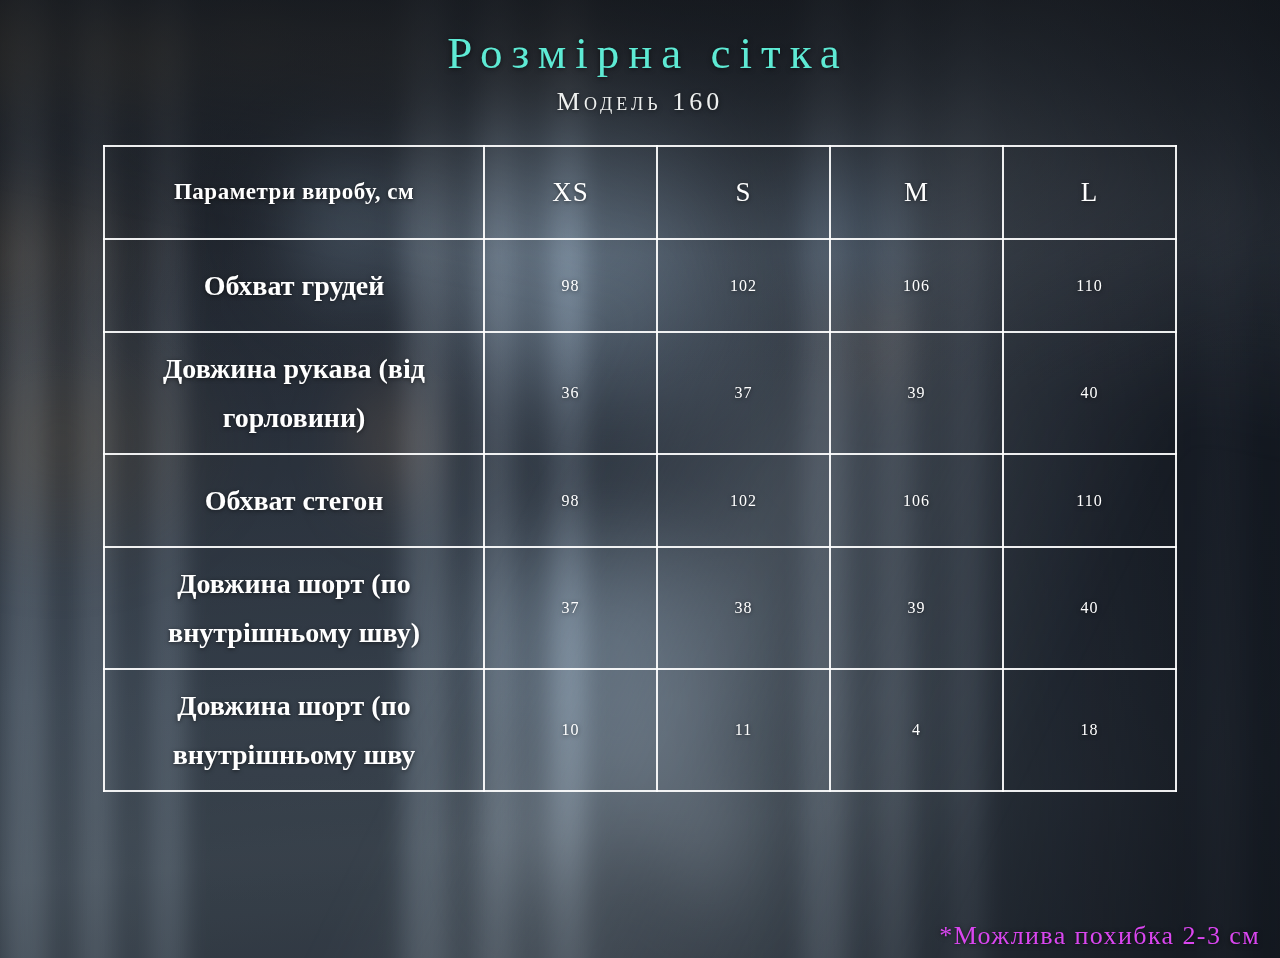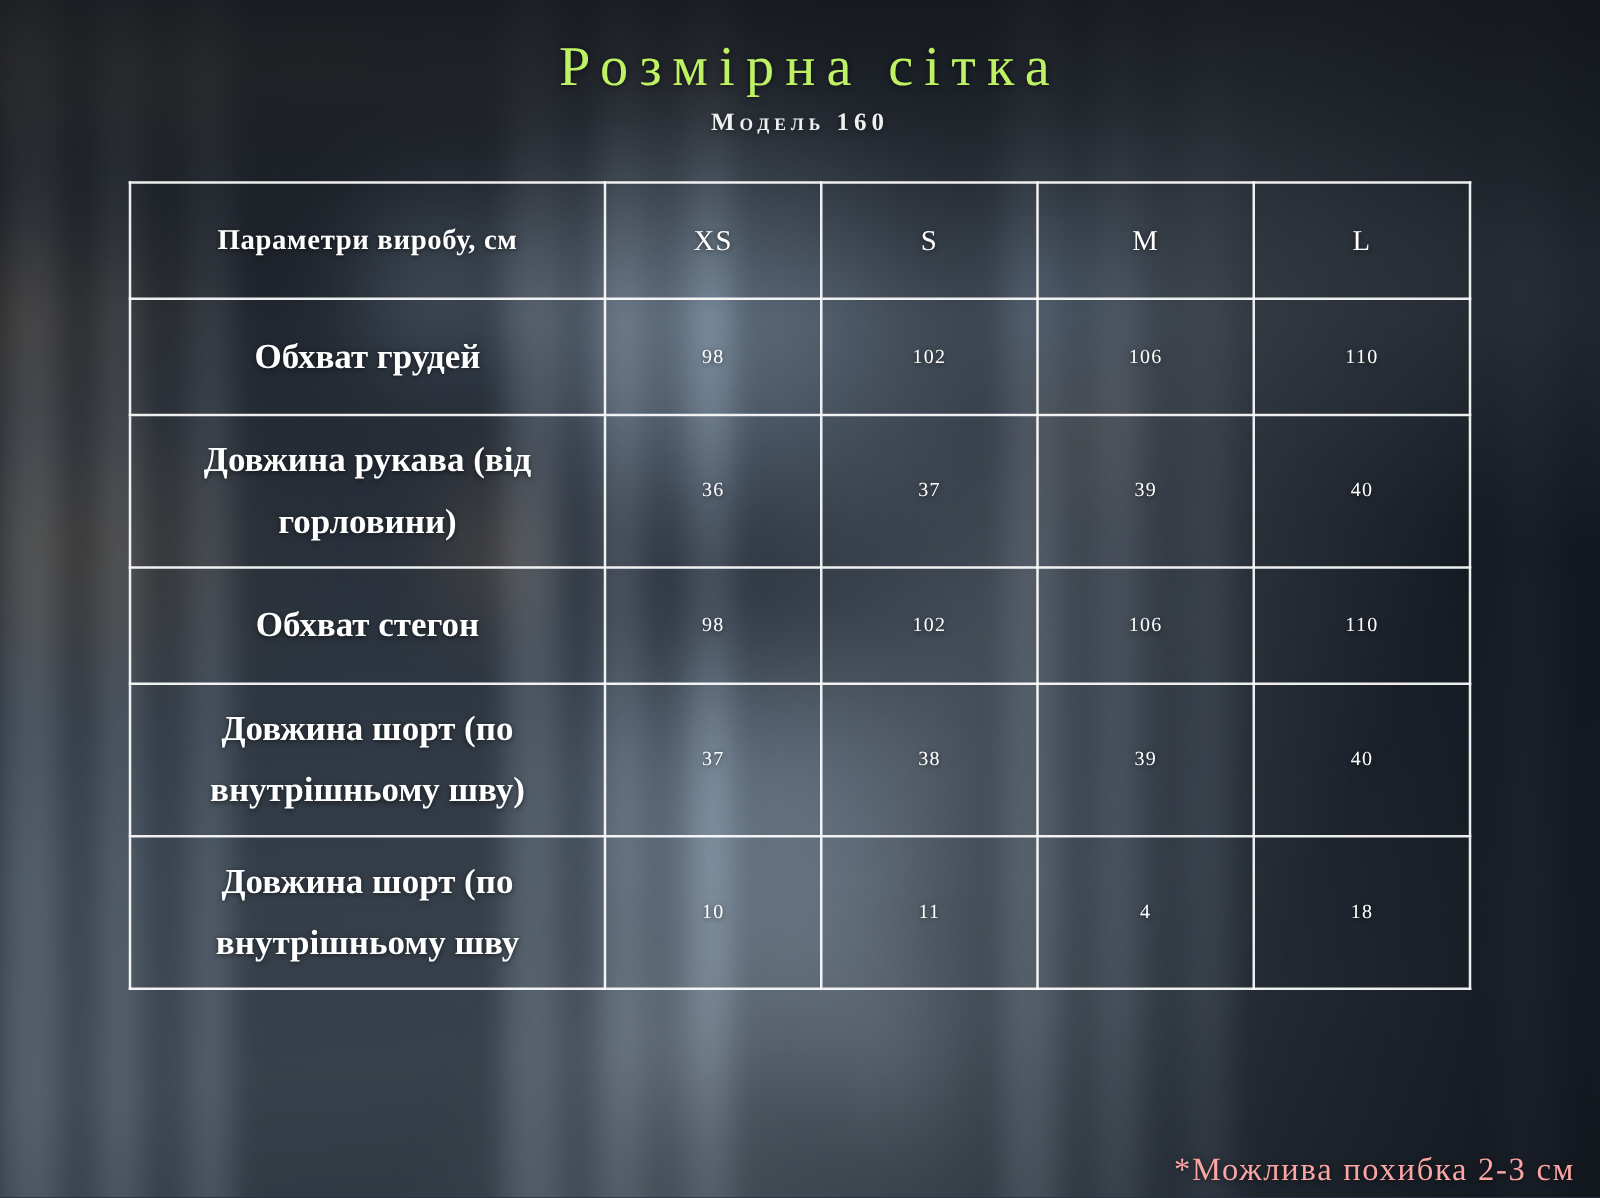--- a/index.html
+++ b/index.html
@@ -122,32 +122,32 @@
   .title-block {
     position: absolute;
     top: 28px;
     left: 0;
     width: 100%;
     text-align: center;
   }
   .main-title {
     font-size: 45px;
     letter-spacing: 9px;
-    color: #bef264;
+    color: #5eead4;
     font-weight: 400;
     line-height: 1.12;
     text-shadow: 0 1px 5px rgba(0,0,0,0.55);
     margin-left: 16px;
   }
   .sub-title {
     margin-top: 9px;
-    font-size: 20px;
+    font-size: 26px;
     letter-spacing: 4px;
     color: #eef0ef;
-    font-weight: 700;
+    font-weight: 400;
     font-variant: small-caps;
     text-shadow: 0 1px 5px rgba(0,0,0,0.55);
   }
 
   .size-table {
     position: absolute;
     left: 103px;
     top: 145px;
     width: 1074px;
     border-collapse: collapse;
@@ -166,21 +166,21 @@
   .col-param { width: 380px; }
   .col-size  { width: 173px; }
 
   .row-head td { height: 93px; }
   .row-head .param-cell {
     font-size: 23px;
     font-weight: 700;
     letter-spacing: 0.5px;
   }
   .row-head .size-cell {
-    font-size: 23px;
+    font-size: 27px;
     letter-spacing: 1px;
   }
 
   .param-cell {
     font-size: 28px;
     font-weight: 700;
     line-height: 1.75;
   }
   .value-cell {
     font-size: 16px;
@@ -190,21 +190,21 @@
 
   .r1 td, .r2 td, .r4 td { height: 93px; }
   .r3 td, .r5 td, .r6 td { height: 122px; }
 
   .footnote {
     position: absolute;
     right: 20px;
     top: 921px;
     font-size: 26px;
     letter-spacing: 1.4px;
-    color: #fca5a5;
+    color: #d946ef;
     text-shadow: 0 1px 5px rgba(0,0,0,0.6);
     white-space: nowrap;
   }
 </style>
 </head>
 <body>
 
 <div id="stage">
 
   <div class="bg-layer bg-base"></div>

